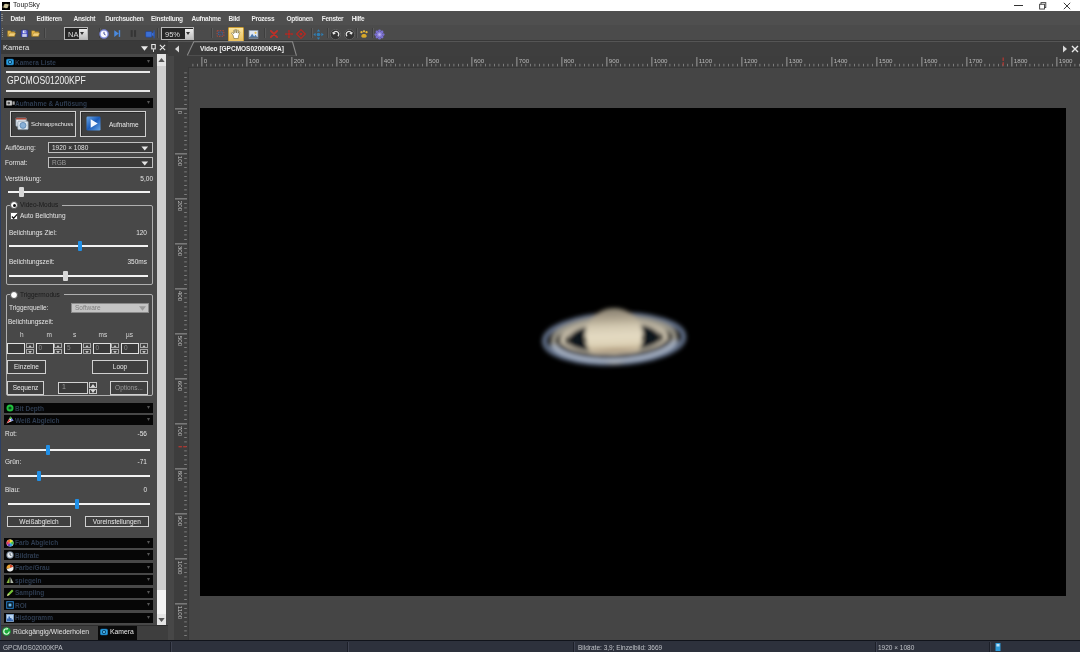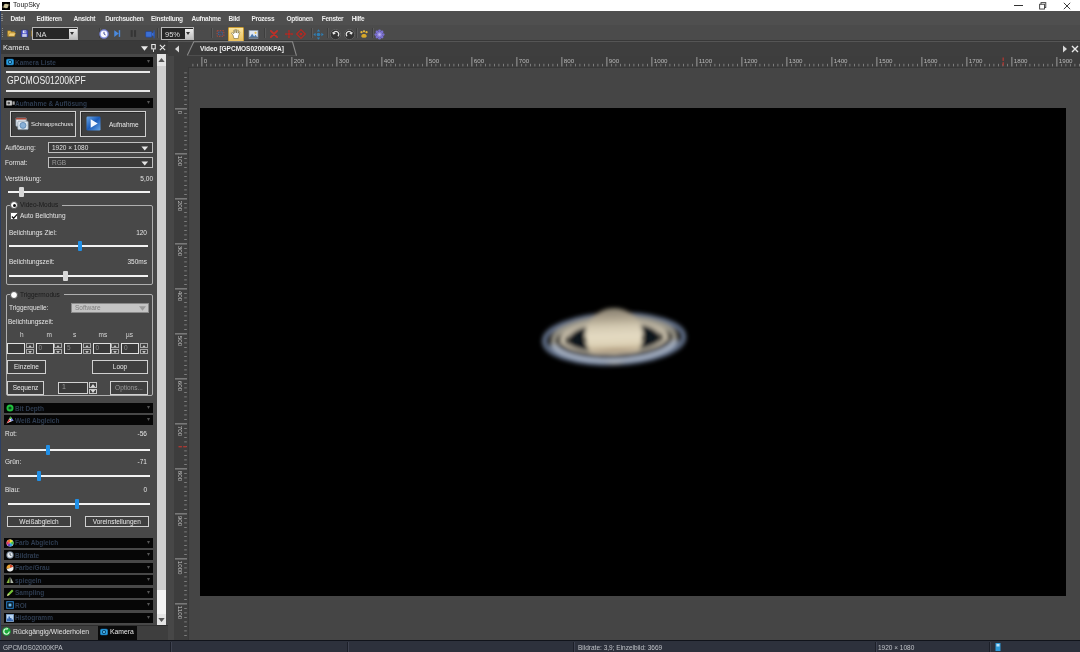--- a/index.html
+++ b/index.html
@@ -77,21 +77,21 @@
     <svg style="position:absolute;left:19.5px;top:4px" width="9" height="9" viewBox="0 0 16 16">
       <rect x="2" y="2" width="12" height="12" rx="1" fill="#4a52c8" stroke="#222a80" stroke-width="0.8"></rect>
       <rect x="5" y="2.5" width="6" height="5" fill="#e8e8f4"></rect>
       <rect x="8" y="3" width="2" height="3.5" fill="#4a52c8"></rect>
       <rect x="4" y="9" width="8" height="5" fill="#c8cce8"></rect>
     </svg>
     <svg style="position:absolute;left:31px;top:4px" width="9" height="9" viewBox="0 0 16 16">
       <path d="M1,3 L6,3 L7.5,5 L14,5 L14,13 L1,13 Z" fill="#e8b84b" stroke="#8a6a1a" stroke-width="0.8"></path>
       <path d="M2,13 L4.5,7 L15.5,7 L13,13 Z" fill="#f3cf7a" stroke="#8a6a1a" stroke-width="0.8"></path>
     </svg>
-    <div class="tbcombo" style="left:32px;width:46px">
+    <div class="tbcombo" style="left:64px;width:24px">
       <span style="color:#ddd">NA</span>
       <div class="tbarrow"></div>
     </div>
     <svg style="position:absolute;left:98.5px;top:3.5px" width="10" height="10" viewBox="0 0 16 16">
       <circle cx="8" cy="8" r="7.2" fill="#98a2e4" stroke="#6a74c8" stroke-width="1"></circle>
       <circle cx="8" cy="8" r="5.2" fill="#f8f8ff"></circle>
       <path d="M8,4.5 L8,8 L10.5,9.5" stroke="#2a3690" stroke-width="1.4" fill="none"></path>
     </svg>
     <svg style="position:absolute;left:111.5px;top:4px" width="9" height="9" viewBox="0 0 16 16">
       <path d="M4,2 L12,8 L4,14 Z" fill="#4a8ae0"></path>

